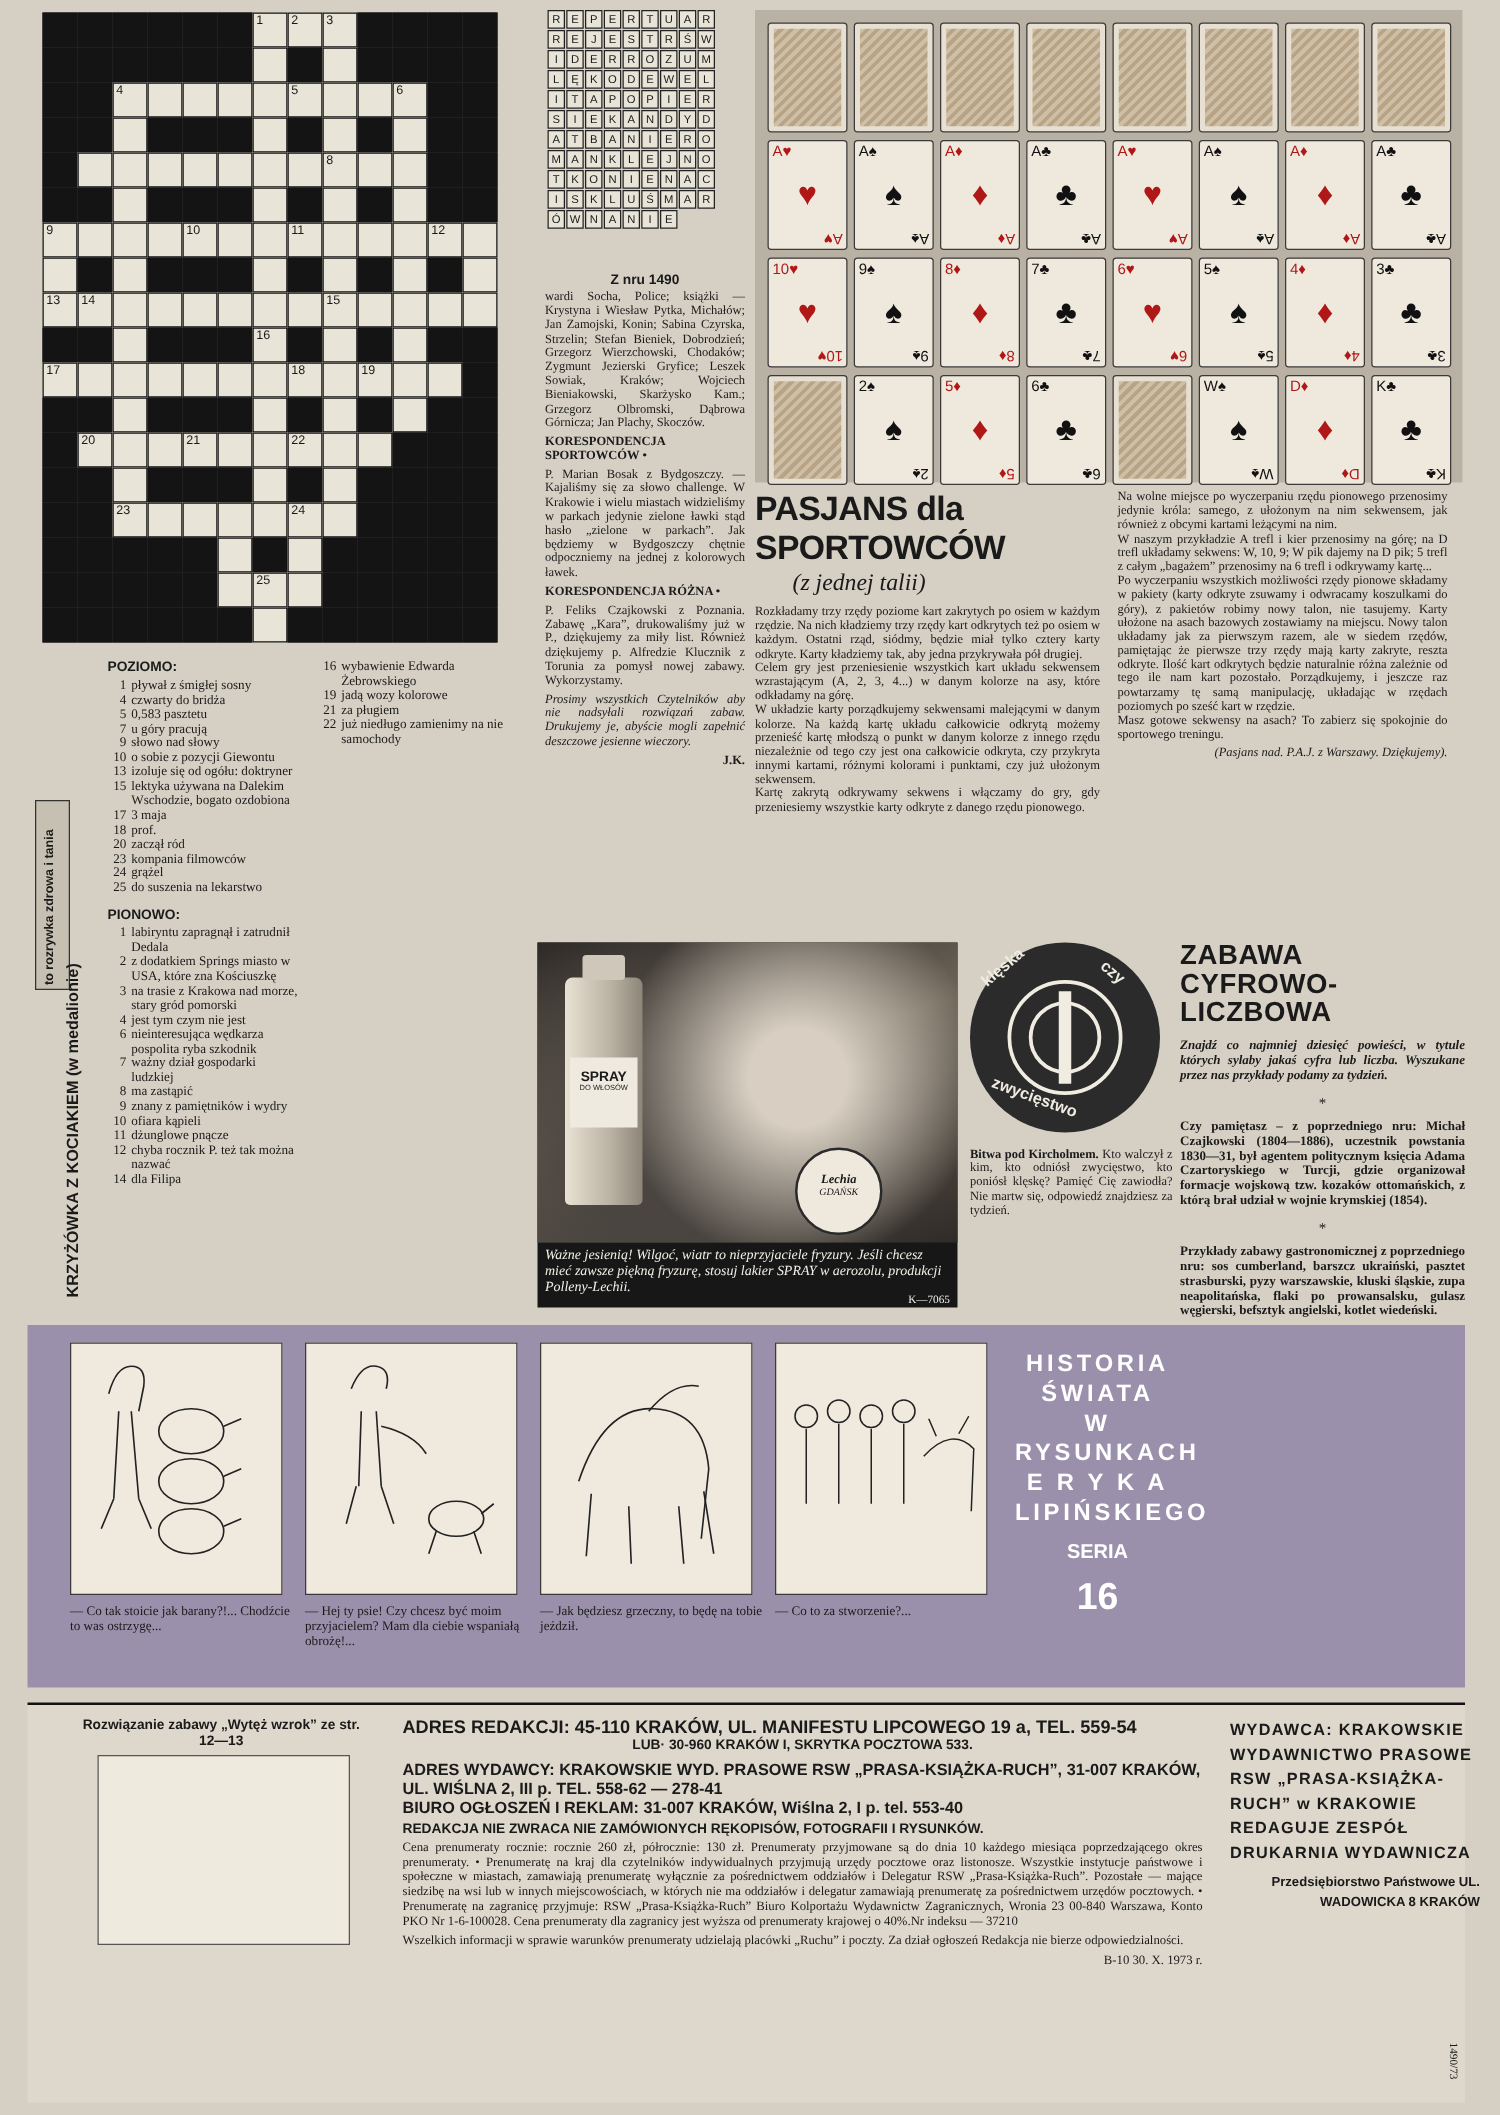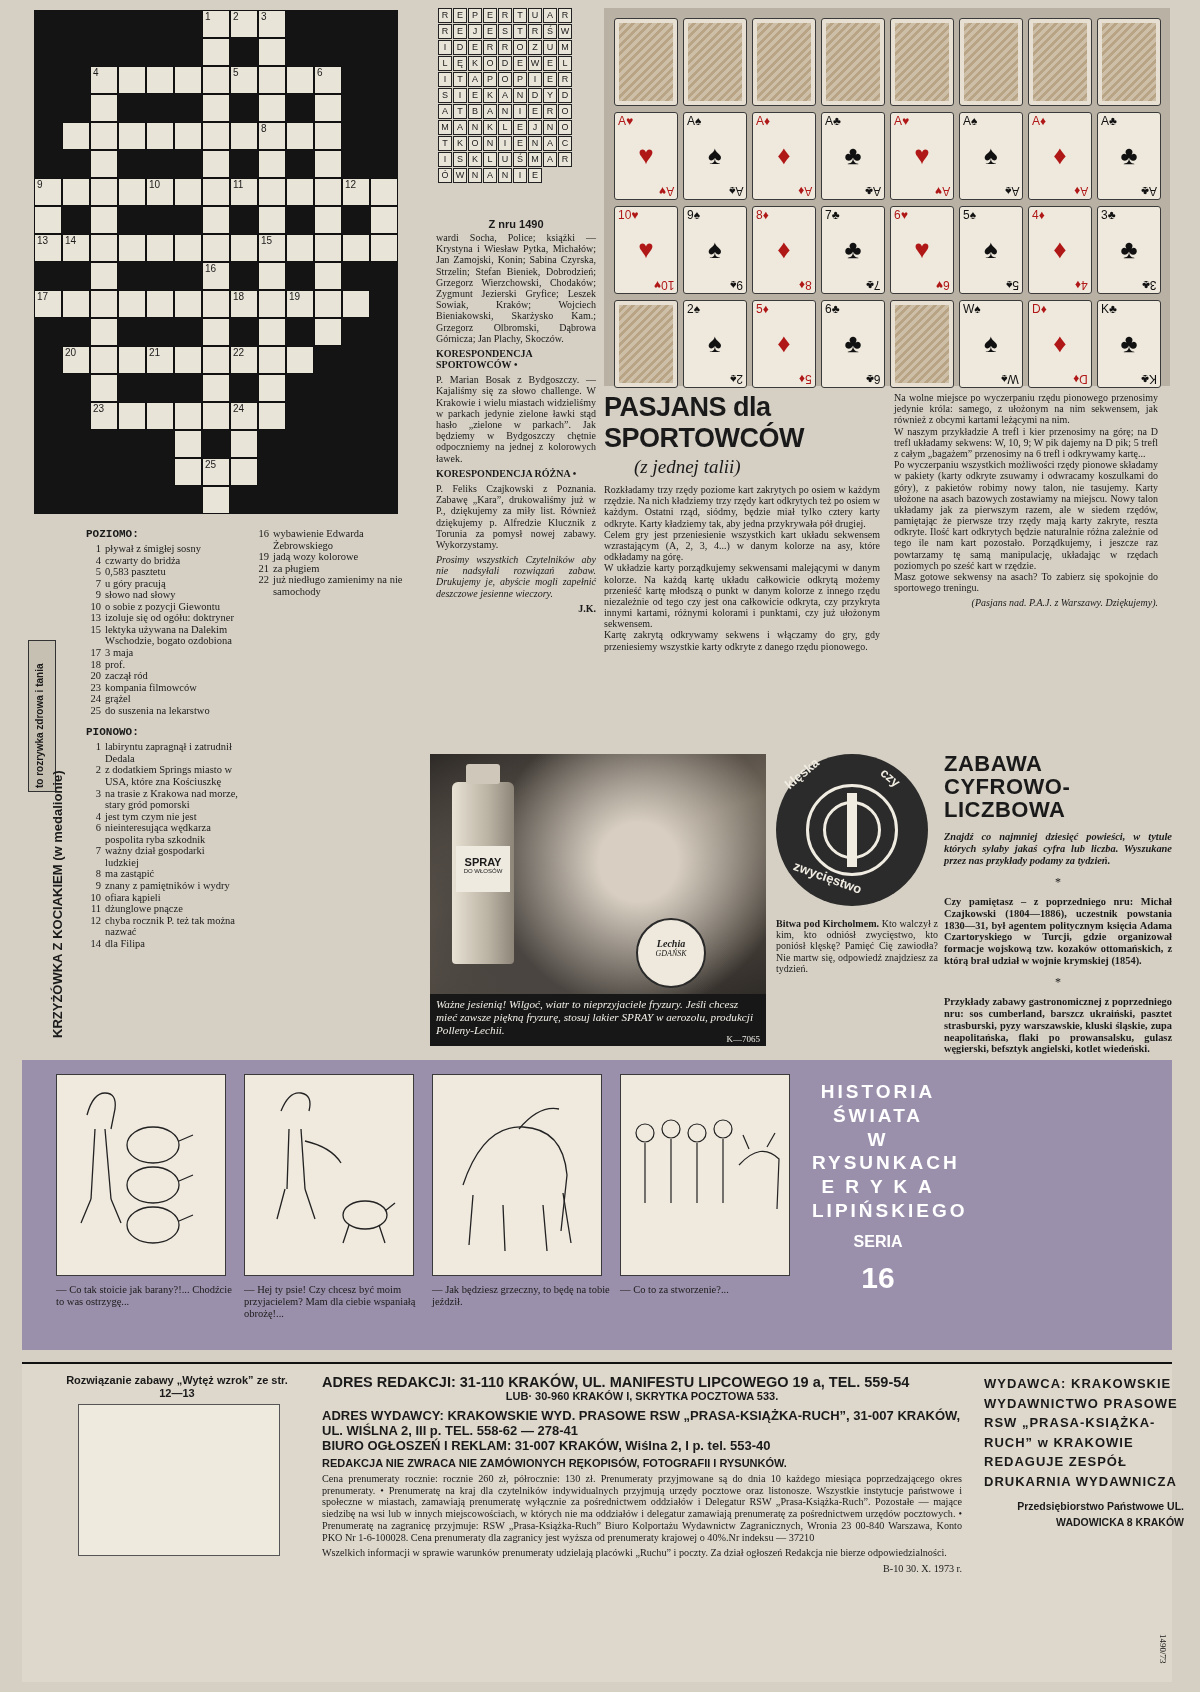--- a/index.html
+++ b/index.html
@@ -48,40 +48,40 @@
 
   #znru{position:absolute;left:436px;top:218px;width:160px;}
   #znru .hh{font-family:"Liberation Sans",sans-serif;font-size:11px;text-align:center;font-weight:bold;margin-bottom:2px;}
 
   #pasjans{position:absolute;left:604px;top:392px;width:566px;}
   .pasj-title{font-family:"Liberation Sans",sans-serif;font-weight:bold;font-size:27px;letter-spacing:-.5px;}
   .pasj-sub{font-family:"Liberation Serif",serif;font-style:italic;font-size:19px;}
 
   
   #clues{position:absolute;left:86px;top:528px;width:330px;font-size:10.5px;line-height:1.1;}
-  #clues .ch{font-family:Liberation Mono, monospace;font-weight:bold;font-size:11px;margin:0 0 3px;}
+  #clues .ch{font-family:Liberation Sans, sans-serif;font-weight:bold;font-size:11px;margin:0 0 3px;}
   .clue{display:flex;margin-bottom:0px;}
   .clue .no{width:15px;text-align:right;padding-right:4px;flex:none;}
   .clue .tx{flex:1;}
 
   
   #vbanner{position:absolute;left:26px;top:640px;width:44px;height:400px;}
   #vbanner .vt{position:absolute;transform:rotate(-90deg);transform-origin:left top;font-family:"Liberation Sans",sans-serif;font-weight:bold;font-size:13px;white-space:nowrap;}
   #vbanner .box{position:absolute;left:2px;top:0px;width:26px;height:150px;border:1px solid #333;background:#c6c0b2;}
 
   
   #ad{position:absolute;left:430px;top:754px;width:336px;height:292px;background:#171717;}
   #ad .photo{position:absolute;left:0;top:0;width:336px;height:240px;
      background:
       radial-gradient(circle at 62% 45%, #d8cfc2 0 16%, rgba(216,207,194,0) 60%),
       radial-gradient(circle at 30% 70%, #4a4540 0 20%, rgba(74,69,64,0) 70%),
       linear-gradient(160deg,#2b2724 0%,#6d6458 45%,#2f2b27 100%);}
   #ad .bottle{position:absolute;left:22px;top:28px;width:62px;height:182px;background:linear-gradient(90deg,#e8e2d4,#b9b1a2 60%,#8d8578);border-radius:6px 6px 4px 4px;}
   #ad .bottle .cap{position:absolute;left:14px;top:-18px;width:34px;height:20px;background:#cfc8ba;border-radius:3px;}
-  #ad .bottle .lbl{position:absolute;left:4px;top:64px;right:4px;height:46px;background:#efeae0;}
+  #ad .bottle .lbl{position:absolute;left:4px;top:64px;right:4px;height:56px;background:#efeae0;}
   #ad .bottle .lbl span{display:block;text-align:center;font-family:"Liberation Sans",sans-serif;font-size:11px;font-weight:bold;margin-top:10px;}
   #ad .bottle .lbl small{display:block;text-align:center;font-family:"Liberation Sans",sans-serif;font-size:6px;}
   #ad .seal{position:absolute;left:206px;top:164px;width:66px;height:66px;border-radius:50%;background:#efe9dd;border:2px solid #2a2a2a;}
   #ad .seal b{display:block;text-align:center;font-size:10px;margin-top:18px;font-family:"Liberation Serif",serif;font-style:italic;}
   #ad .seal i{display:block;text-align:center;font-size:8px;}
   #ad .cap-txt{position:absolute;left:6px;top:244px;width:324px;font-size:11.2px;line-height:1.14;font-style:italic;color:#f2efe7;}
   #ad .code{position:absolute;right:6px;bottom:2px;font-size:9px;color:#f2efe7;}
 
   
   #klesk{position:absolute;left:776px;top:754px;width:162px;}
@@ -944,21 +944,21 @@
       <div class="h">LIPIŃSKIEGO</div>
       <div class="s">SERIA</div>
       <div class="s"><b>16</b></div>
     </div>
   </div>
 
   <div id="footer">
     <div class="soltitle">Rozwiązanie zabawy „Wytęż wzrok” ze str. 12—13</div>
     <div class="solbox"></div>
     <div class="mid">
-      <div class="l1">ADRES REDAKCJI: 31-110 KRAKÓW, UL. MANIFESTU LIPCOWEGO 19 a, TEL. 559-54</div>
+      <div class="l1">ADRES REDAKCJI: 45-110 KRAKÓW, UL. MANIFESTU LIPCOWEGO 19 a, TEL. 559-54</div>
       <div class="l2">LUB· 30-960 KRAKÓW I, SKRYTKA POCZTOWA 533.</div>
       <div class="l3" style="margin-top:6px">ADRES WYDAWCY: KRAKOWSKIE WYD. PRASOWE RSW „PRASA-KSIĄŻKA-RUCH”, 31-007 KRAKÓW, UL. WIŚLNA 2, III p. TEL. 558-62 — 278-41</div>
       <div class="l3">BIURO OGŁOSZEŃ I REKLAM: 31-007 KRAKÓW, Wiślna 2, I p. tel. 553-40</div>
       <div class="l2" style="margin-top:4px;text-align:left">REDAKCJA NIE ZWRACA NIE ZAMÓWIONYCH RĘKOPISÓW, FOTOGRAFII I RYSUNKÓW.</div>
       <p>Cena prenumeraty rocznie: rocznie 260 zł, półrocznie: 130 zł. Prenumeraty przyjmowane są do dnia 10 każdego miesiąca poprzedzającego okres prenumeraty. • Prenumeratę na kraj dla czytelników indywidualnych przyjmują urzędy pocztowe oraz listonosze. Wszystkie instytucje państwowe i społeczne w miastach, zamawiają prenumeratę wyłącznie za pośrednictwem oddziałów i Delegatur RSW „Prasa-Książka-Ruch”. Pozostałe — mające siedzibę na wsi lub w innych miejscowościach, w których nie ma oddziałów i delegatur zamawiają prenumeratę za pośrednictwem urzędów pocztowych. • Prenumeratę na zagranicę przyjmuje: RSW „Prasa-Książka-Ruch” Biuro Kolportażu Wydawnictw Zagranicznych, Wronia 23 00-840 Warszawa, Konto PKO Nr 1-6-100028. Cena prenumeraty dla zagranicy jest wyższa od prenumeraty krajowej o 40%.Nr indeksu — 37210</p>
       <p>Wszelkich informacji w sprawie warunków prenumeraty udzielają placówki „Ruchu” i poczty. Za dział ogłoszeń Redakcja nie bierze odpowiedzialności.</p>
       <p style="text-align:right">B-10 30. X. 1973 r.</p>
     </div>
     <div class="right">
       <div>WYDAWCA: KRAKOWSKIE WYDAWNICTWO PRASOWE RSW „PRASA-KSIĄŻKA-RUCH” w KRAKOWIE REDAGUJE ZESPÓŁ DRUKARNIA WYDAWNICZA</div>

